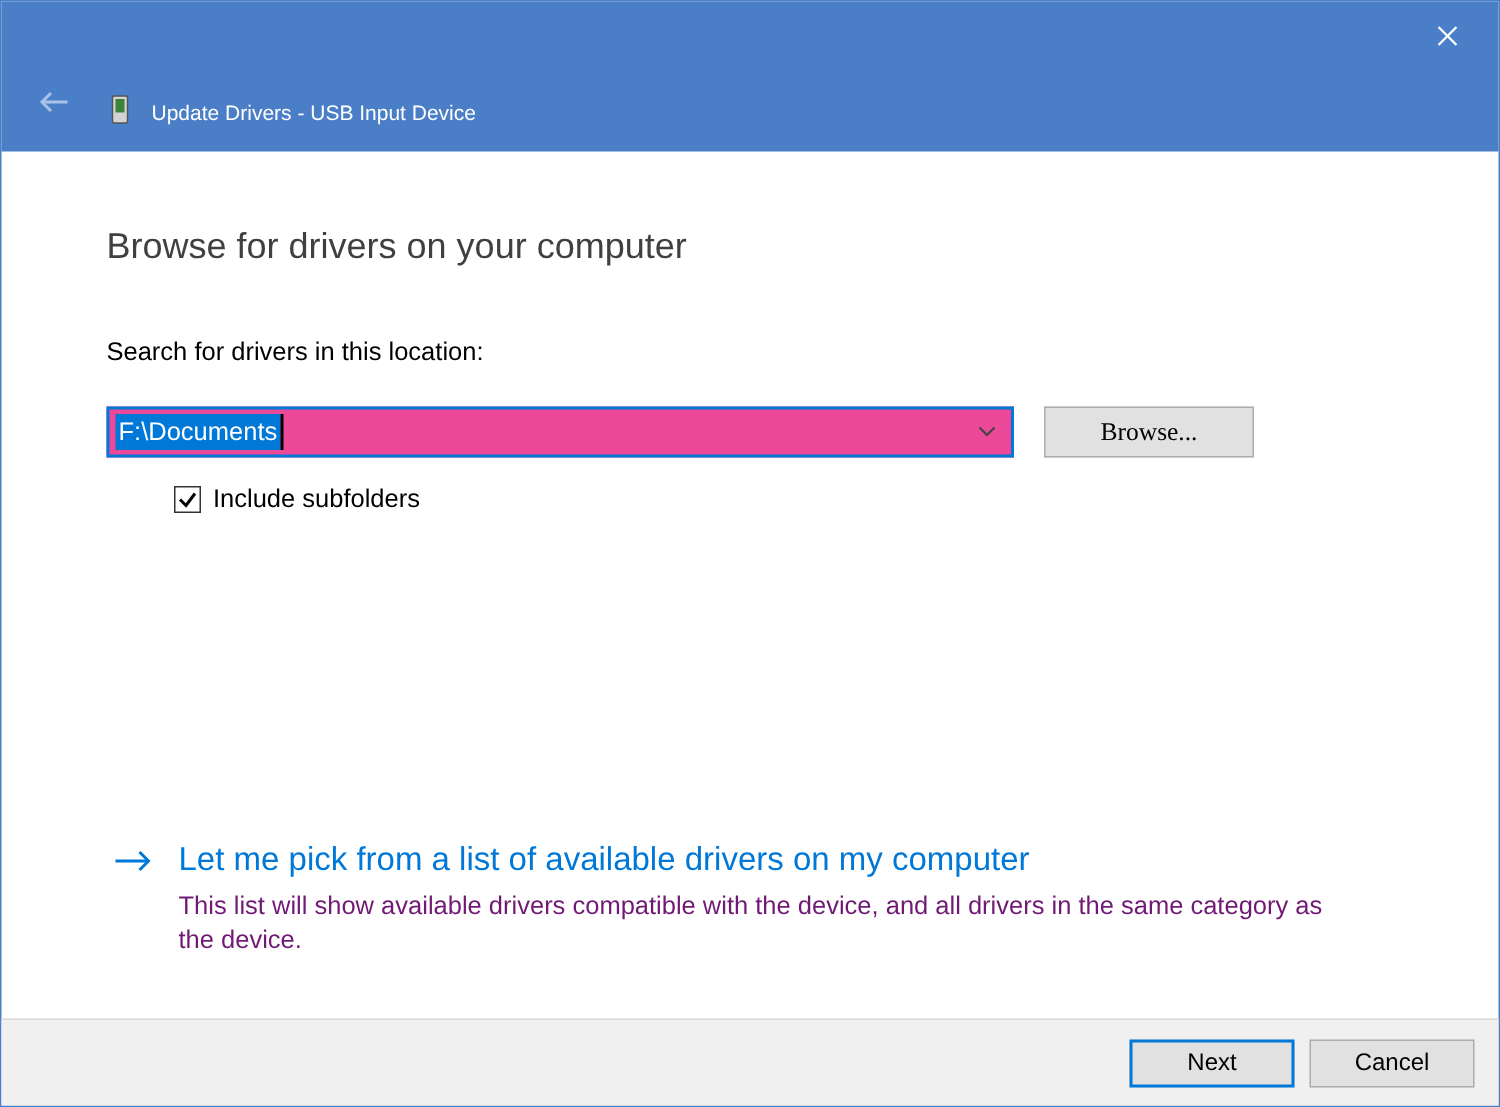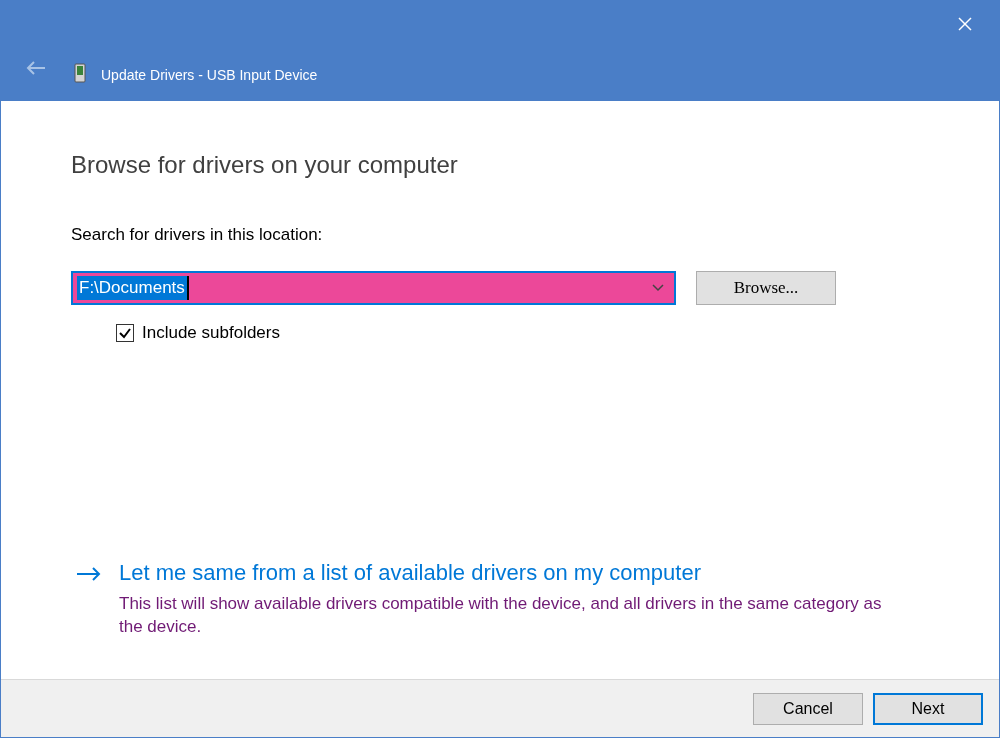--- a/index.html
+++ b/index.html
@@ -251,24 +251,24 @@
     </label>
 
     <div class="option-link">
       <div class="option-arrow">
         <svg width="28" height="18" viewBox="0 0 28 18">
             <line x1="2" y1="9" x2="24" y2="9"></line>
             <polyline points="18,3 24,9 18,15"></polyline>
           </svg>
       </div>
       <div>
-        <div class="option-title">Let me same from a list of available drivers on my computer</div>
+        <div class="option-title">Let me pick from a list of available drivers on my computer</div>
         <div class="option-desc">This list will show available drivers compatible with the device, and all drivers in the same category as the device.</div>
       </div>
     </div>
   </div>
 
   <div class="footer">
+    <button class="footer-btn btn-next">Next</button>
     <button class="footer-btn btn-cancel">Cancel</button>
-    <button class="footer-btn btn-next">Next</button>
   </div>
 
 </div>
 
 </body></html>

